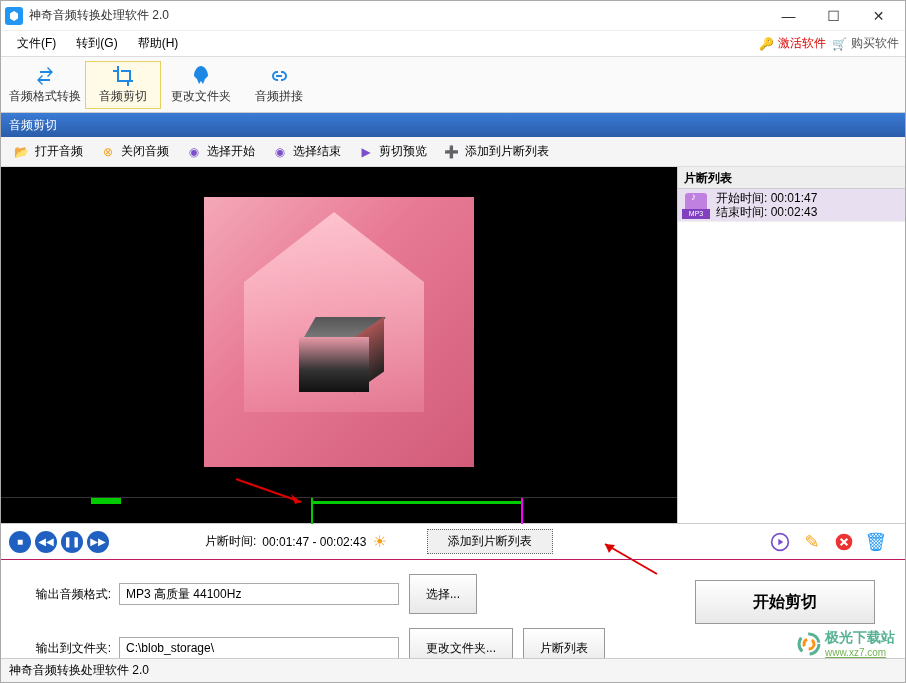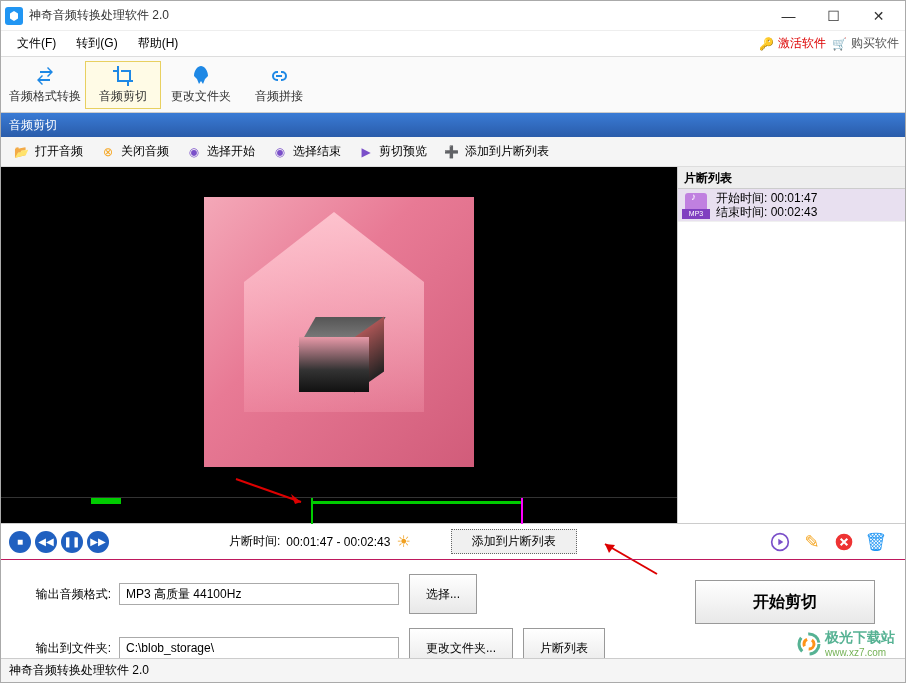--- a/index.html
+++ b/index.html
@@ -50,36 +50,36 @@
 .clip-times { line-height: 14px; }
 
 .timeline { height: 26px; background: #000; position: relative; border-top: 1px solid #333; width: 676px; }
 .tl-green { position: absolute; top: 0; height: 6px; background: #0c0; }
 .tl-mark { position: absolute; top: 0; width: 2px; height: 26px; }
 .tl-arrow { position: absolute; color: #d00; font-size: 20px; }
 
 .controls-row { height: 36px; display: flex; align-items: center; padding: 4px 8px; border-top: 1px solid #ccc; font-size: 12px; }
 .play-ctrl { display: flex; gap: 4px; }
 .pbtn { width: 22px; height: 22px; border-radius: 50%; background: #2060c0; display: flex; align-items: center; justify-content: center; color: #fff; font-size: 10px; cursor: pointer; }
-.segment-info { margin-left: 120px; display: flex; align-items: center; gap: 6px; }
+.segment-info { margin-left: 96px; display: flex; align-items: center; gap: 6px; }
 .gear-icon { color: #f0a020; font-size: 16px; }
 .add-seg-btn { margin-left: 40px; padding: 3px 20px; font-size: 12px; border: 1px dotted #666; background: #f0f0f0; cursor: pointer; }
 .right-icons { margin-left: auto; display: flex; gap: 10px; align-items: center; padding-right: 10px; }
 .ricn { width: 22px; height: 22px; cursor: pointer; display: flex; align-items: center; justify-content: center; font-size: 18px; }
 
 .bottom-panel { padding: 14px 20px; font-size: 12px; position: relative; border-top: 1px solid #be185d; }
 .form-row { display: flex; align-items: center; margin-bottom: 14px; }
 .form-label { width: 90px; text-align: right; margin-right: 8px; }
 .form-input { width: 280px; height: 22px; border: 1px solid #aaa; padding: 2px 6px; font-size: 12px; }
 .form-btn { height: 40px; padding: 0 16px; margin-left: 10px; font-size: 12px; border: 1px solid #999; background: linear-gradient(#fff,#e8e8e8); cursor: pointer; }
 .start-btn { position: absolute; right: 30px; top: 20px; width: 180px; height: 44px; font-size: 16px; font-weight: bold; border: 1px solid #999; background: linear-gradient(#fff,#e8e8e8); cursor: pointer; }
 
 .statusbar { position: absolute; bottom: 0; left: 0; right: 0; height: 24px; border-top: 1px solid #ccc; display: flex; align-items: center; padding: 0 8px; font-size: 12px; background: #f5f5f5; }
 .watermark { position: absolute; right: 10px; bottom: 24px; font-size: 14px; color: #4a8; display: flex; align-items: center; gap: 4px; opacity: 0.9; }
-.watermark .wurl { font-size: 10px; color: #6a4; }
+.watermark .wurl { font-size: 10px; color: #6a4; text-decoration: underline; }
 </style>
 </head>
 <body>
 
 <div class="titlebar">
   <div class="app-icon">
     <svg viewBox="0 0 24 24">
         <path fill="#fff" d="M12 2l8 5v10l-8 5-8-5V7z"></path>
       </svg>
   </div>

